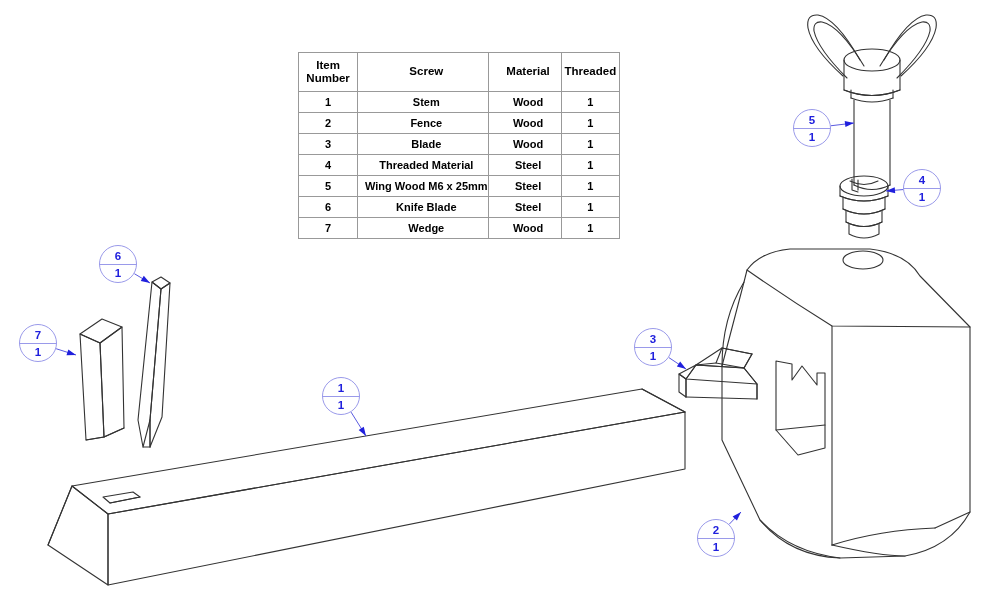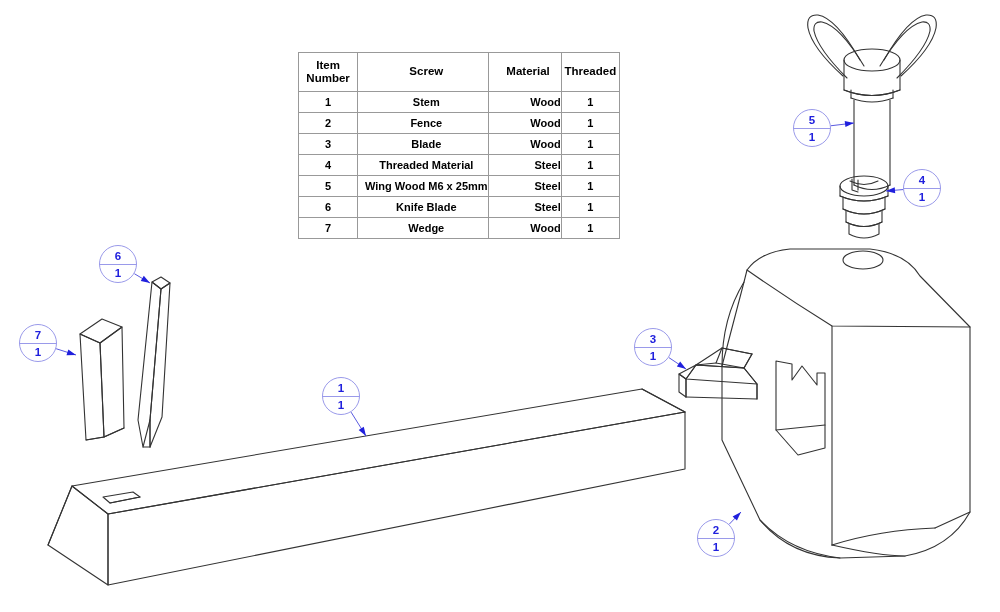--- a/index.html
+++ b/index.html
@@ -55,21 +55,21 @@
     vertical-align: middle;
     text-align: center;
     font-weight: bold;
     font-size: 11.5px;
   }
   table.bom tbody td {
     vertical-align: middle;
   }
   .col-item   { width: 60px;  text-align: center; }
   .col-title  { width: 134px; text-align: center; padding-left: 6px !important; }
-  .col-mat    { width: 68px;  text-align: right; padding-left: 6px !important; }
+  .col-mat    { width: 68px;  text-align: center; padding-left: 6px !important; }
   .col-qty    { width: 58px;  text-align: center; }
 
   
   .balloon {
     position: absolute;
     width: 38px;
     height: 38px;
     border-radius: 50%;
     border: 1px solid #9a9aea;
     background: transparent;

